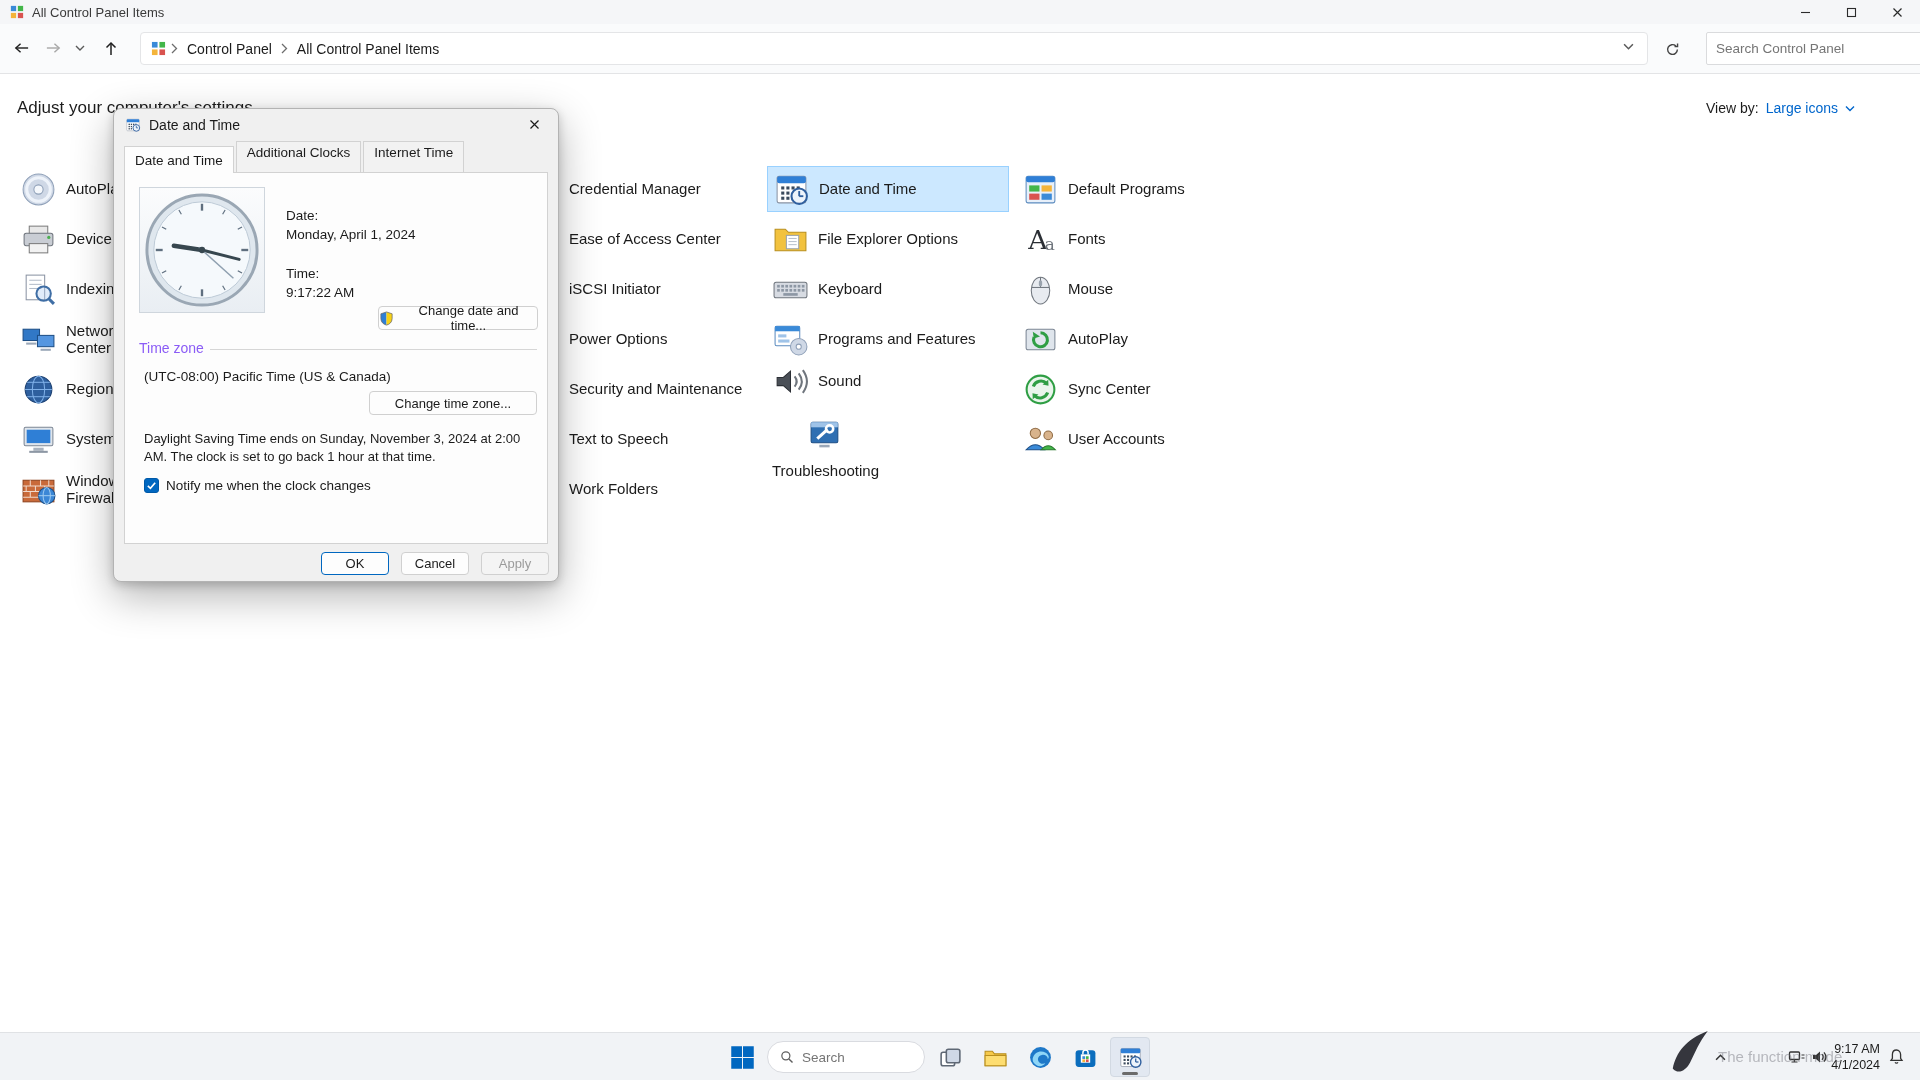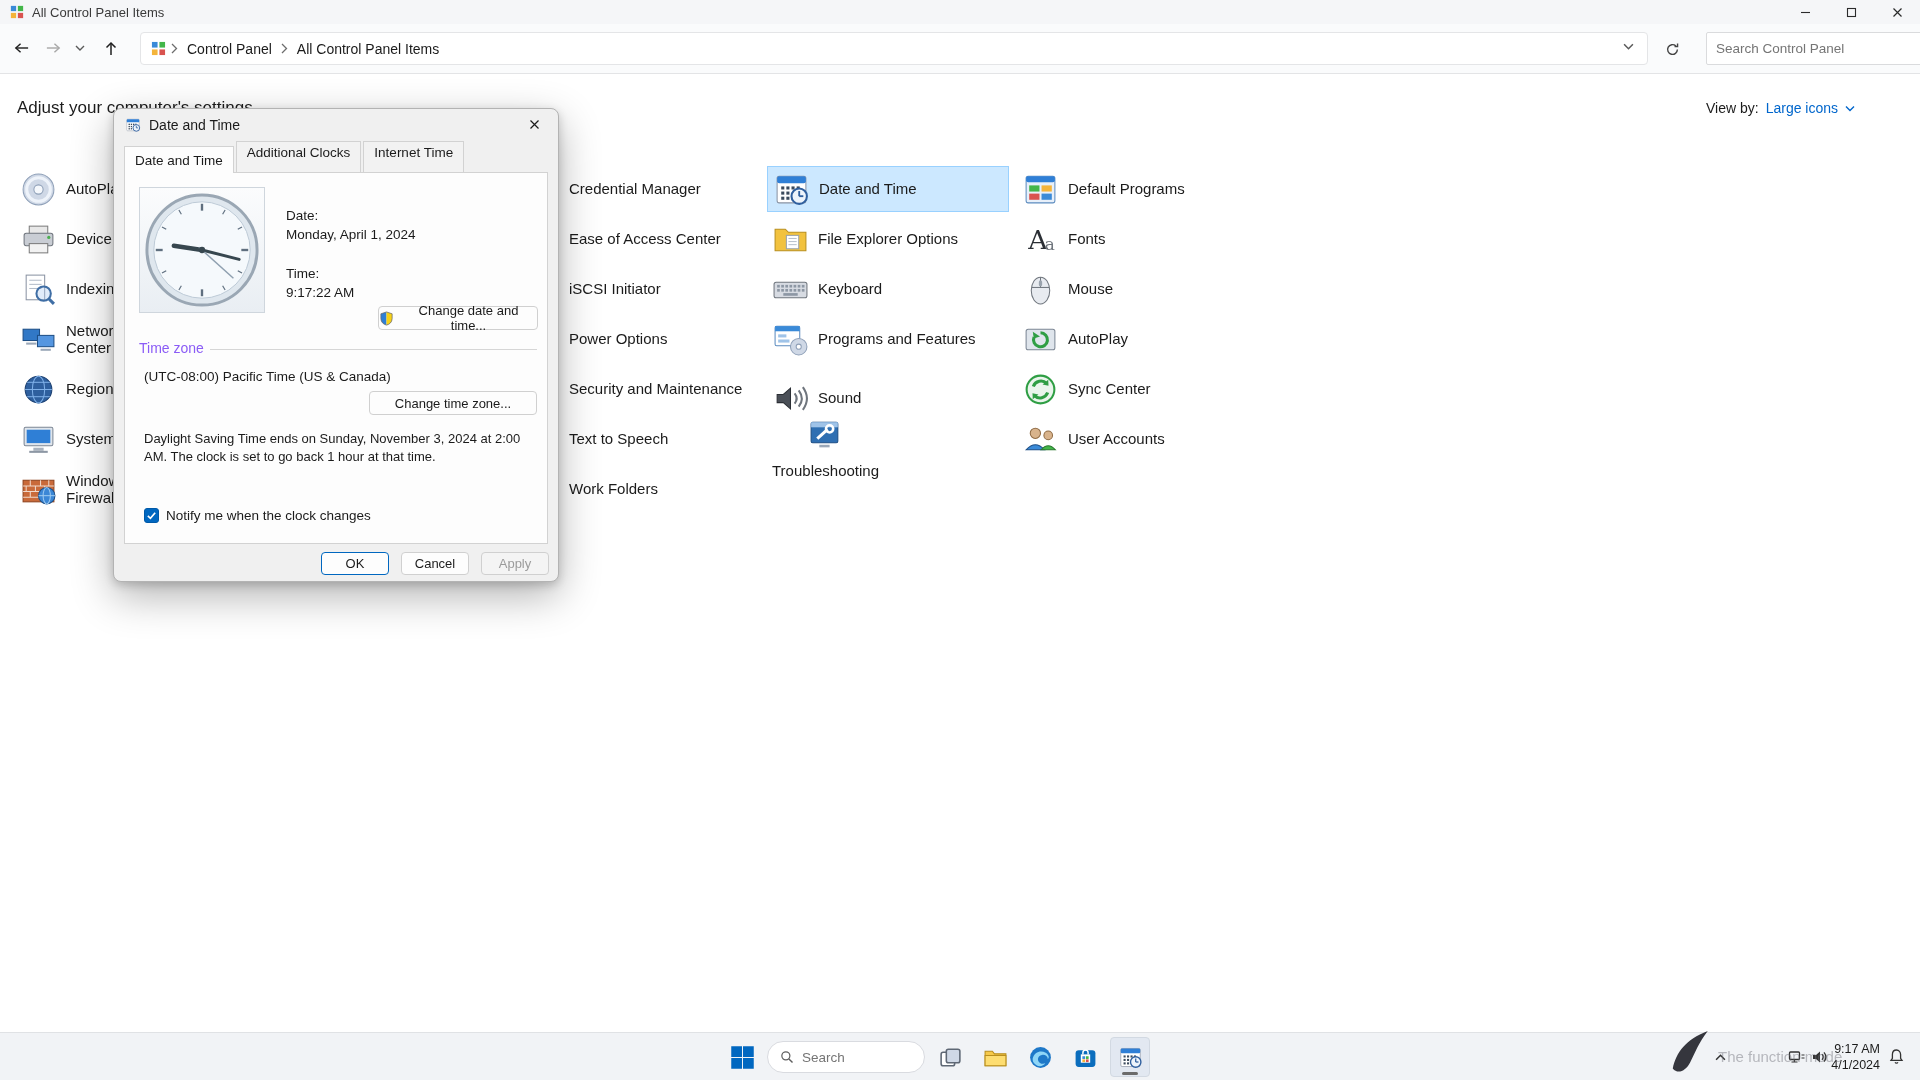--- a/index.html
+++ b/index.html
@@ -90,21 +90,21 @@
     font-size:13px;color:#1b1b1b;display:flex;align-items:center;justify-content:center;gap:6px;
     font-family:"Liberation Sans",sans-serif;}
   .win-btn .shield{width:15px;height:15px;}
   .win-btn .shield svg{width:15px;height:15px;}
   #btn-change-dt{left:253px;top:133px;width:160px;height:24px;}
   #btn-change-tz{left:244px;top:218px;width:168px;height:24px;}
   #tz-group{position:absolute;left:14px;top:167px;width:398px;display:flex;align-items:center;}
   #tz-group .g-label{font-size:14px;color:#8b5cf6;padding-right:6px;white-space:nowrap;}
   #tz-group .g-line{flex:1;border-top:1px solid #d6d6d6;margin-top:2px;}
   #dst-text{position:absolute;left:19px;top:257px;width:400px;font-size:13px;line-height:1.42;color:#1b1b1b;}
-  #notify-row{position:absolute;left:19px;top:305px;display:flex;align-items:center;gap:7px;margin-top:30px;}
+  #notify-row{position:absolute;left:19px;top:305px;display:flex;align-items:center;gap:7px;}
   #notify-box{width:15px;height:15px;background:#0067c0;border:1px solid #0059a8;border-radius:3px;
     display:flex;align-items:center;justify-content:center;}
   #notify-box svg{width:11px;height:11px;}
   #notify-label{font-size:13.5px;color:#1b1b1b;}
   .dlg-bottom-btn{top:443px;width:68px;height:23px;}
   #btn-ok{left:207px;border-color:#0067c0;}
   #btn-cancel{left:287px;}
   #btn-apply{left:367px;color:#9b9b9b;background:#f4f4f4;}
 
   
@@ -474,21 +474,21 @@
           <rect x="3" y="5" width="24" height="19" rx="1.5" fill="#fff" stroke="#5b8bbf"></rect>
           <rect x="3" y="5" width="24" height="5" fill="#3a8ad8"></rect>
           <rect x="6" y="13" width="8" height="3" fill="#9fc3e8"></rect>
           <rect x="6" y="18" width="11" height="3" fill="#9fc3e8"></rect>
           <circle cx="26" cy="25" r="8" fill="#cfd8e6" stroke="#8fa0b8"></circle>
           <circle cx="26" cy="25" r="2.5" fill="#fff" stroke="#8fa0b8"></circle>
         </svg>
       </span>
       <span class="cp-label">Programs and Features</span>
     </div>
-    <div class="cp-item" style="left: 767px; top: 375px;">
+    <div class="cp-item" style="left: 767px; top: 358px;">
       <span class="cp-icon">
         <svg viewBox="0 0 36 36">
           <path d="M5 14 L11 14 L18 8 L18 28 L11 22 L5 22 Z" fill="#4a4f57" stroke="#2b2f35"></path>
           <path d="M22 13 q4 5 0 10" stroke="#6f757d" fill="none" stroke-width="2"></path>
           <path d="M26 10 q6 8 0 16" stroke="#6f757d" fill="none" stroke-width="2"></path>
           <path d="M30 7 q8 11 0 22" stroke="#6f757d" fill="none" stroke-width="2"></path>
         </svg>
       </span>
       <span class="cp-label">Sound</span>
     </div>

